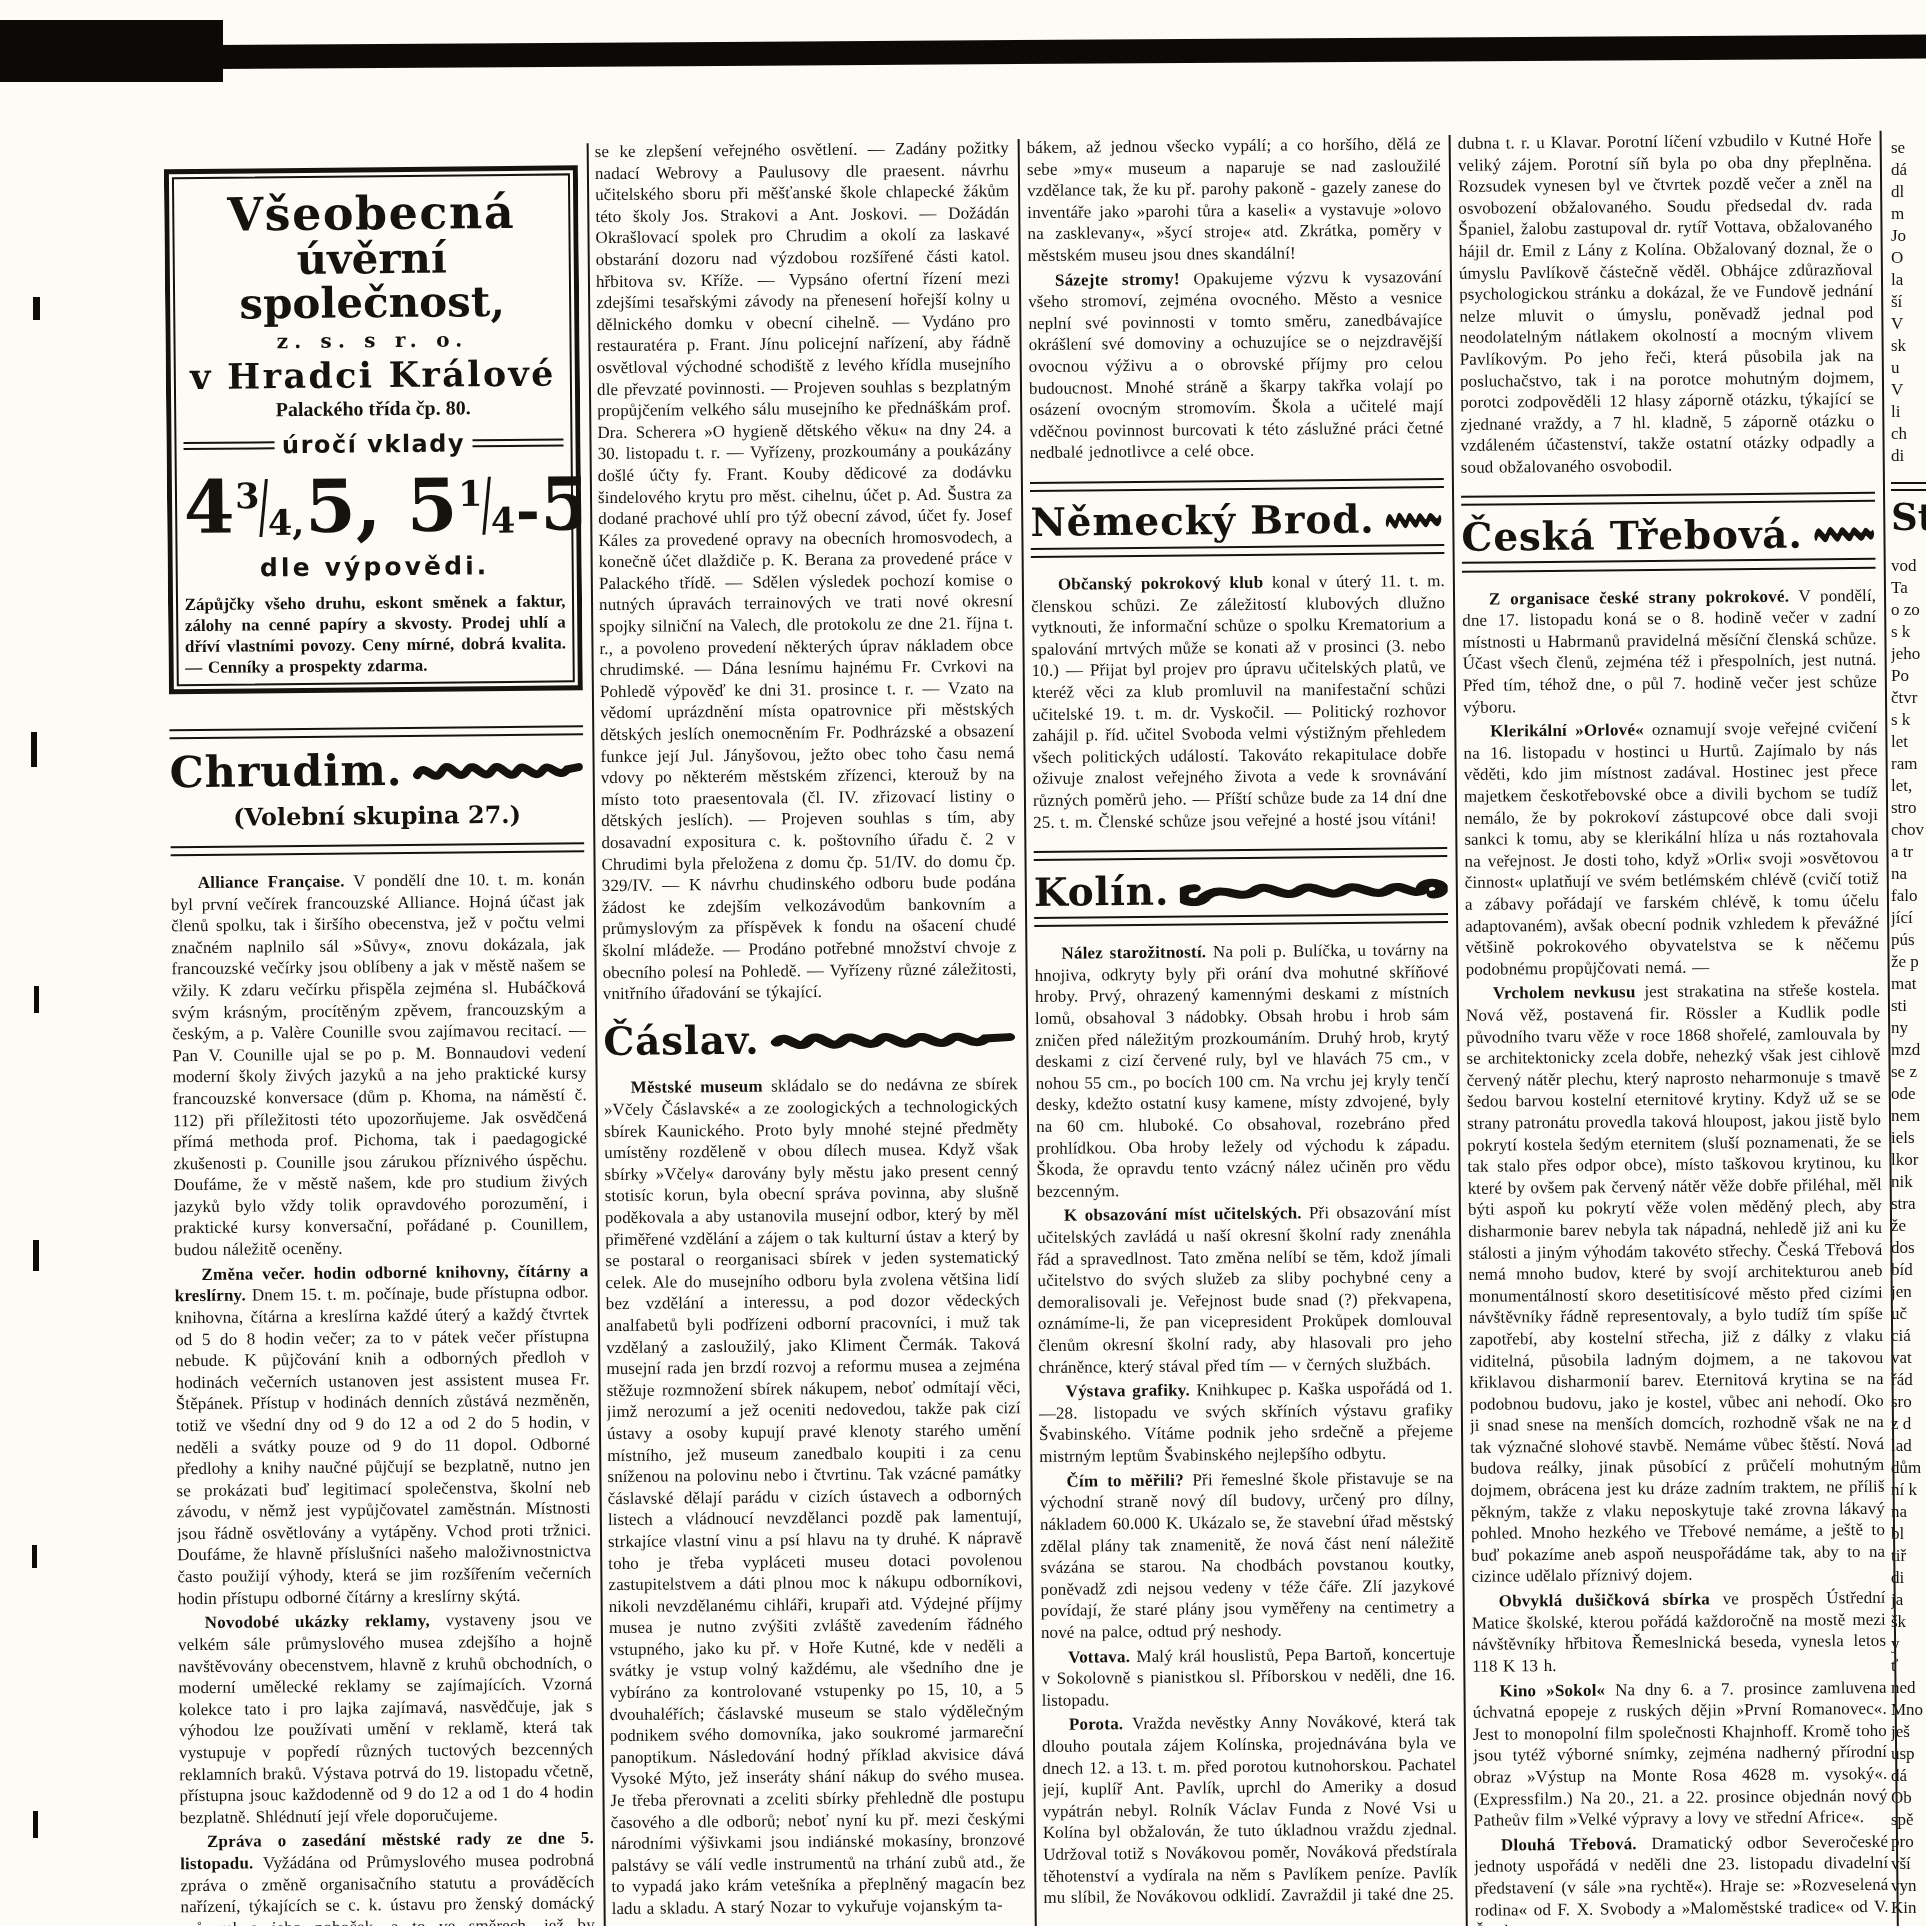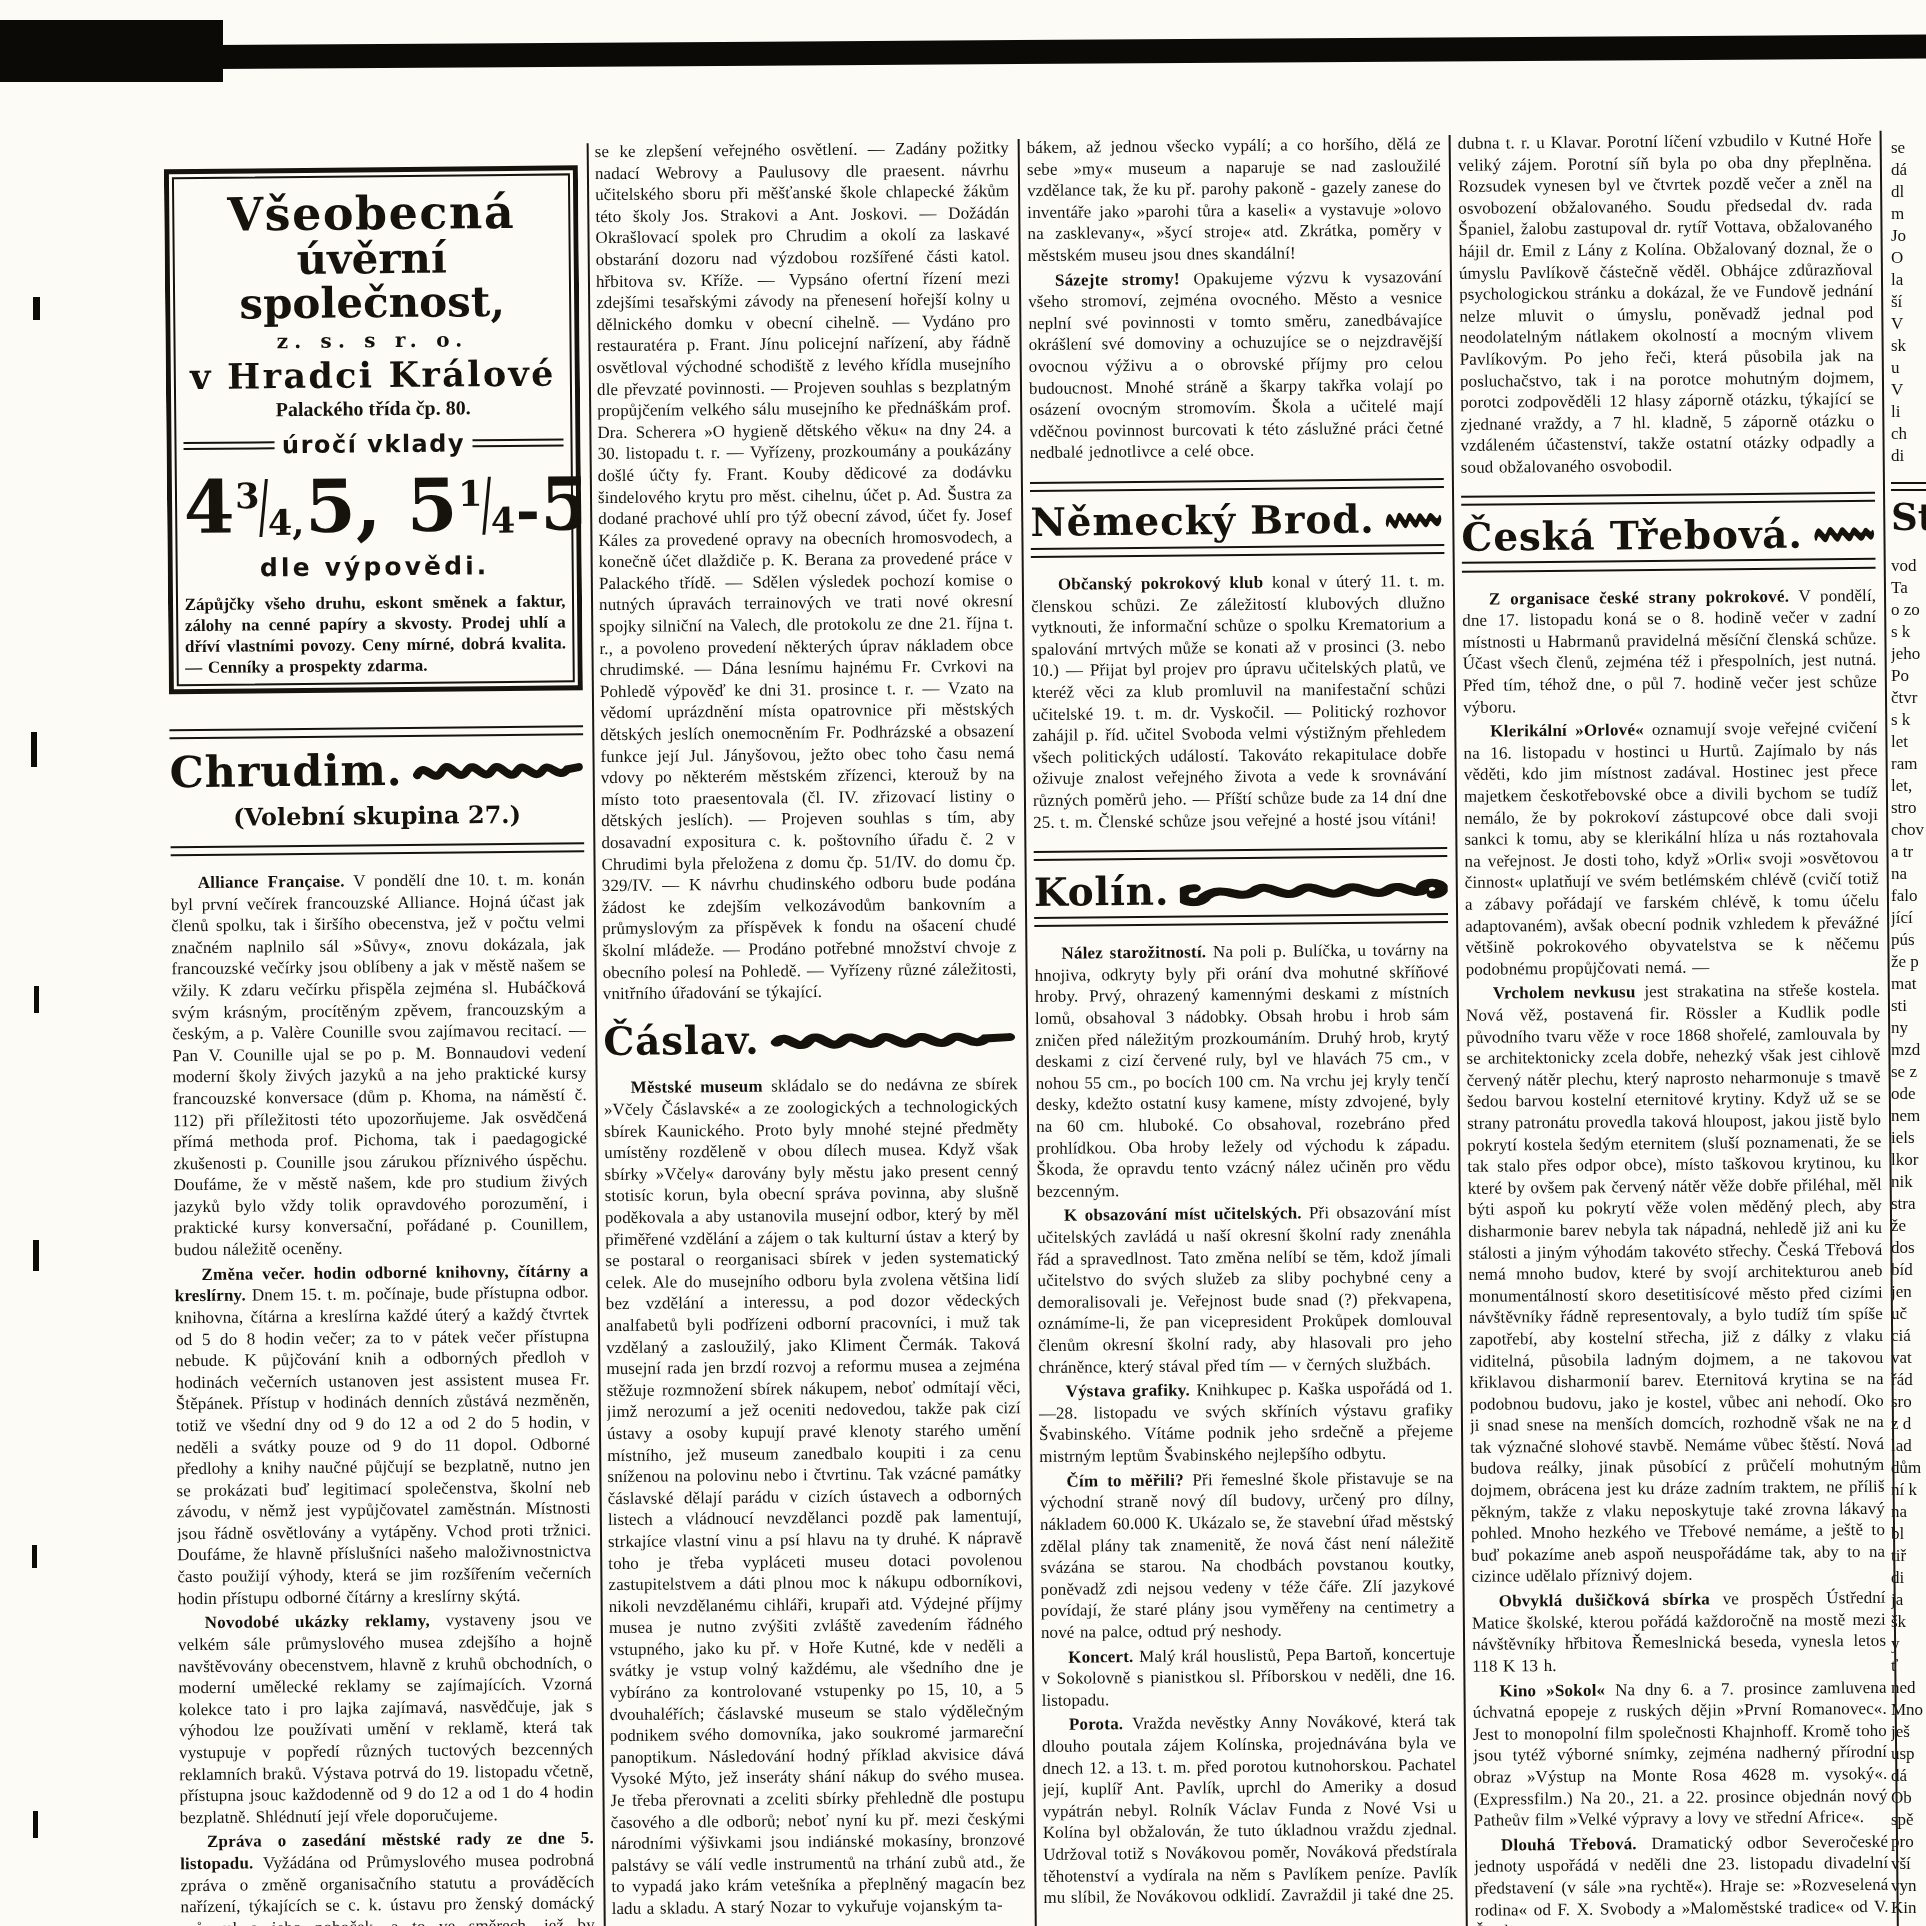--- a/index.html
+++ b/index.html
@@ -245,21 +245,21 @@
               <path d="M16 26 a13 13 0 1 0 12 16 C 50 16, 66 54, 84 32 C 100 12, 116 54, 134 32 C 150 12, 166 54, 184 32 C 200 14, 216 52, 234 32 C 248 16, 260 46, 272 34 a11 11 0 1 1 12 8"></path>
             </svg>
         </div>
         <div class="rule2"></div>
       </div>
 
       <p class="body ind"><b>Nález starožitností.</b><span> Na poli p. Bulíčka, u továrny na hnojiva, odkryty byly při orání dva mohutné skříňové hroby. Prvý, ohrazený kamennými deskami z místních lomů, obsahoval 3 nádobky. Obsah hrobu i hrob sám zničen před náležitým prozkoumáním. Druhý hrob, krytý deskami z cizí červené ruly, byl ve hlavách 75 cm., v nohou 55 cm., po bocích 100 cm. Na vrchu jej kryly tenčí desky, kdežto ostatní kusy kamene, místy zdvojené, byly na 60 cm. hluboké. Co obsahoval, rozebráno před prohlídkou. Oba hroby ležely od východu k západu. Škoda, že opravdu tento vzácný nález učiněn pro vědu bezcenným.</span></p>
       <p class="body ind"><b>K obsazování míst učitelských.</b><span> Při obsazování míst učitelských zavládá u naší okresní školní rady znenáhla řád a spravedlnost. Tato změna nelíbí se těm, kdož jímali učitelstvo do svých služeb za sliby pochybné ceny a demoralisovali je. Veřejnost bude snad (?) překvapena, oznámíme-li, že pan vicepresident Prokůpek domlouval členům okresní školní rady, aby hlasovali pro jeho chráněnce, který stával před tím — v černých službách.</span></p>
       <p class="body ind"><b>Výstava grafiky.</b><span> Knihkupec p. Kaška uspořádá od 1.—28. listopadu ve svých skříních výstavu grafiky Švabinského. Vítáme podnik jeho srdečně a přejeme mistrným leptům Švabinského nejlepšího odbytu.</span></p>
       <p class="body ind"><b>Čím to měřili?</b><span> Při řemeslné škole přistavuje se na východní straně nový díl budovy, určený pro dílny, nákladem 60.000 K. Ukázalo se, že stavební úřad městský zdělal plány tak znamenitě, že nová část není náležitě svázána se starou. Na chodbách povstanou koutky, poněvadž zdi nejsou vedeny v téže čáře. Zlí jazykové povídají, že staré plány jsou vyměřeny na centimetry a nové na palce, odtud prý neshody.</span></p>
-      <p class="body ind"><b>Koncert.</b><span> Malý král houslistů, Pepa Bartoň, koncertuje v Sokolovně s pianistkou sl. Příborskou v neděli, dne 16. listopadu.</span></p>
+      <p class="body ind"><b>Vottava.</b><span> Malý král houslistů, Pepa Bartoň, koncertuje v Sokolovně s pianistkou sl. Příborskou v neděli, dne 16. listopadu.</span></p>
       <p class="body ind"><b>Porota.</b><span> Vražda nevěstky Anny Novákové, která tak dlouho poutala zájem Kolínska, projednávána byla ve dnech 12. a 13. t. m. před porotou kutnohorskou. Pachatel její, kuplíř Ant. Pavlík, uprchl do Ameriky a dosud vypátrán nebyl. Rolník Václav Funda z Nové Vsi u Kolína byl obžalován, že tuto úkladnou vraždu zjednal. Udržoval totiž s Novákovou poměr, Nováková předstírala těhotenství a vydírala na něm s Pavlíkem peníze. Pavlík mu slíbil, že Novákovou odklidí. Zavraždil ji také dne 25.</span></p>
     </div>
 
     <div class="col" id="col4">
       <p class="body noind"><span>dubna t. r. u Klavar. Porotní líčení vzbudilo v Kutné Hoře veliký zájem. Porotní síň byla po oba dny přeplněna. Rozsudek vynesen byl ve čtvrtek pozdě večer a zněl na osvobození obžalovaného. Soudu předsedal dv. rada Španiel, žalobu zastupoval dr. rytíř Vottava, obžalovaného hájil dr. Emil z Lány z Kolína. Obžalovaný doznal, že o úmyslu Pavlíkově částečně věděl. Obhájce zdůrazňoval psychologickou stránku a dokázal, že ve Fundově jednání nelze mluvit o úmyslu, poněvadž jednal pod neodolatelným nátlakem okolností a mocným vlivem Pavlíkovým. Po jeho řeči, která působila jak na posluchačstvo, tak i na porotce mohutným dojmem, porotci zodpověděli 12 hlasy záporně otázku, týkající se zjednané vraždy, a 7 hl. kladně, 5 záporně otázku o vzdáleném účastenství, takže ostatní otázky odpadly a soud obžalovaného osvobodil.</span></p>
 
       <div class="sect">
         <div class="rule2"></div>
         <div class="sect-row">
           <span class="sect-title">Česká Třebová.</span>

